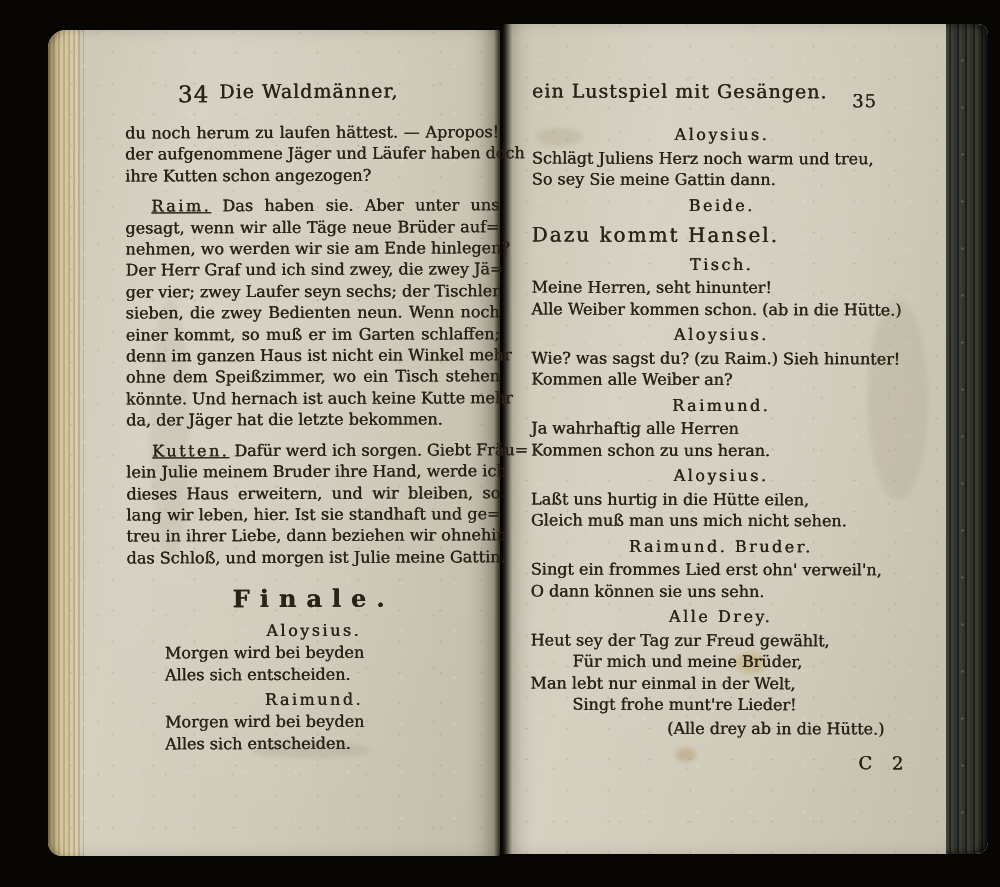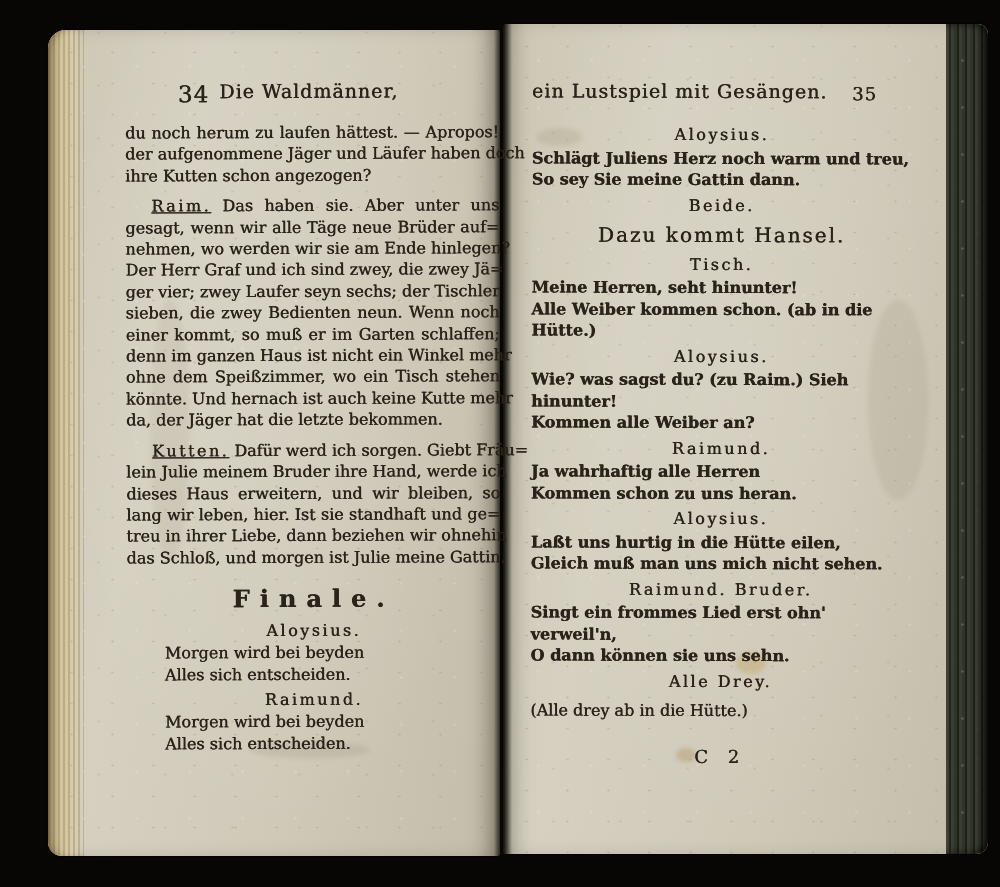--- a/index.html
+++ b/index.html
@@ -85,28 +85,28 @@
   .para .line.flush{text-align-last:left;}
   .para .line .indent{display:inline-block;width:26px;}
   .speaker-prefix{letter-spacing:2.5px;text-decoration:underline;}
   .finale-heading{margin:20px 0 10px 0;text-align:center;font-size:24px;font-weight:bold;letter-spacing:10px;}
   .finale-block .spk{ text-align:center;letter-spacing:2.5px;margin:3px 0 1px 0;}
   .finale-block .vline{padding-left:38px;line-height:22px;}
 
   .pr-content{left:503px;top:24px;width:443px;height:830px;transform:rotate(0.15deg);}
   .pr-header{position:absolute;top:56px;left:28px;right:46px;height:26px;font-size:18px;}
   .pr-title{position:absolute;left:0;right:70px;text-align:left;font-size:19px;letter-spacing:1px;}
-  .pr-pagenum{position:absolute;right:24px;top:3px;font-size:18px;letter-spacing:1px;}
+  .pr-pagenum{position:absolute;right:24px;top:10px;font-size:18px;letter-spacing:1px;}
   .pr-body{position:absolute;top:96px;left:28px;width:380px;font-size:16px;line-height:21.5px;}
   .blk-speaker{text-align:center;letter-spacing:2.5px;margin:4px 0 2px 0;}
-  .blk-verse .vline{line-height:21.5px;font-weight:bold;}
+  .blk-verse .vline{line-height:21.5px;}
   .blk-verse .vline.ind{padding-left:42px;}
-  .blk-heading{text-align:center;font-size:20px;letter-spacing:2px;margin:9px 0 7px 0;}
-  .blk-direction{padding-right:26px;line-height:22px;margin-top:8px;}
-  .blk-signature{text-align:center;font-size:18px;letter-spacing:7px;margin-top:24px;}
+  .blk-heading{text-align:left;font-size:20px;letter-spacing:2px;margin:9px 0 7px 0;}
+  .blk-direction{text-align:right;padding-right:26px;line-height:22px;margin-top:2px;}
+  .blk-signature{text-align:right;font-size:18px;letter-spacing:7px;margin-top:12px;}
 </style>
 </head>
 <body>
 
 <div class="book">
 
   <div class="page page-left">
     <div class="edge-band"></div>
   </div>
 
@@ -205,18 +205,24 @@
         <div class="blk-verse">
           <div class="vline">Laßt uns hurtig in die Hütte eilen,</div>
           <div class="vline">Gleich muß man uns mich nicht sehen.</div>
         </div>
         <div class="blk-speaker">Raimund. Bruder.</div>
         <div class="blk-verse">
           <div class="vline">Singt ein frommes Lied erst ohn' verweil'n,</div>
           <div class="vline">O dann können sie uns sehn.</div>
         </div>
         <div class="blk-speaker">Alle Drey.</div>
+        <div class="blk-verse">
+          <div class="vline">Heut sey der Tag zur Freud gewählt,</div>
+          <div class="vline ind">Für mich und meine Brüder,</div>
+          <div class="vline">Man lebt nur einmal in der Welt,</div>
+          <div class="vline ind">Singt frohe munt're Lieder!</div>
+        </div>
         <div class="blk-direction">(Alle drey ab in die Hütte.)</div>
         <div class="blk-signature">C 2</div>
       </div>
   </div>
 
 </div>
 
 </body></html>

